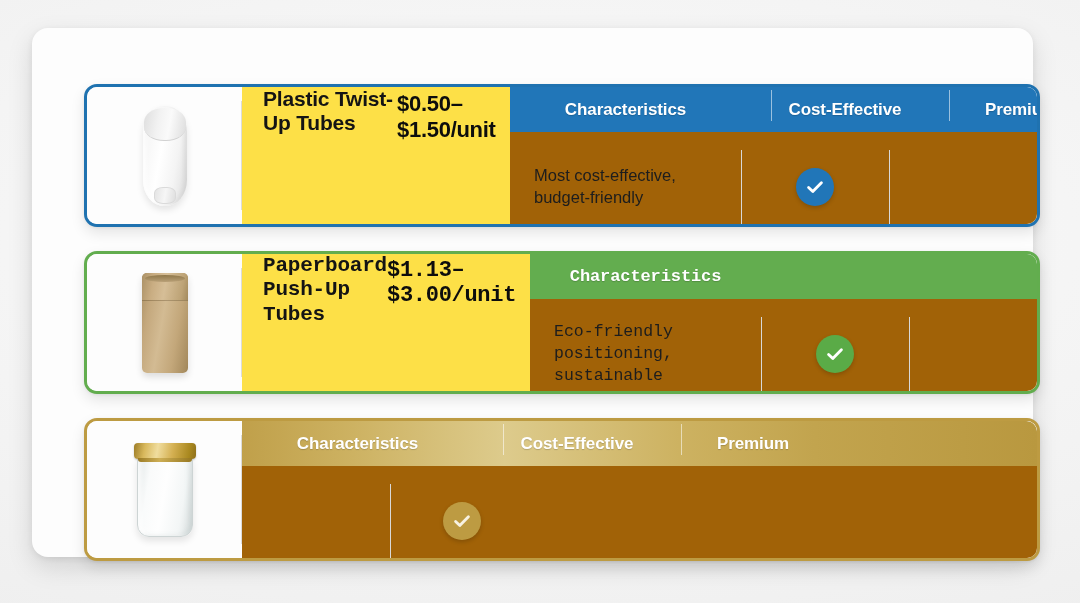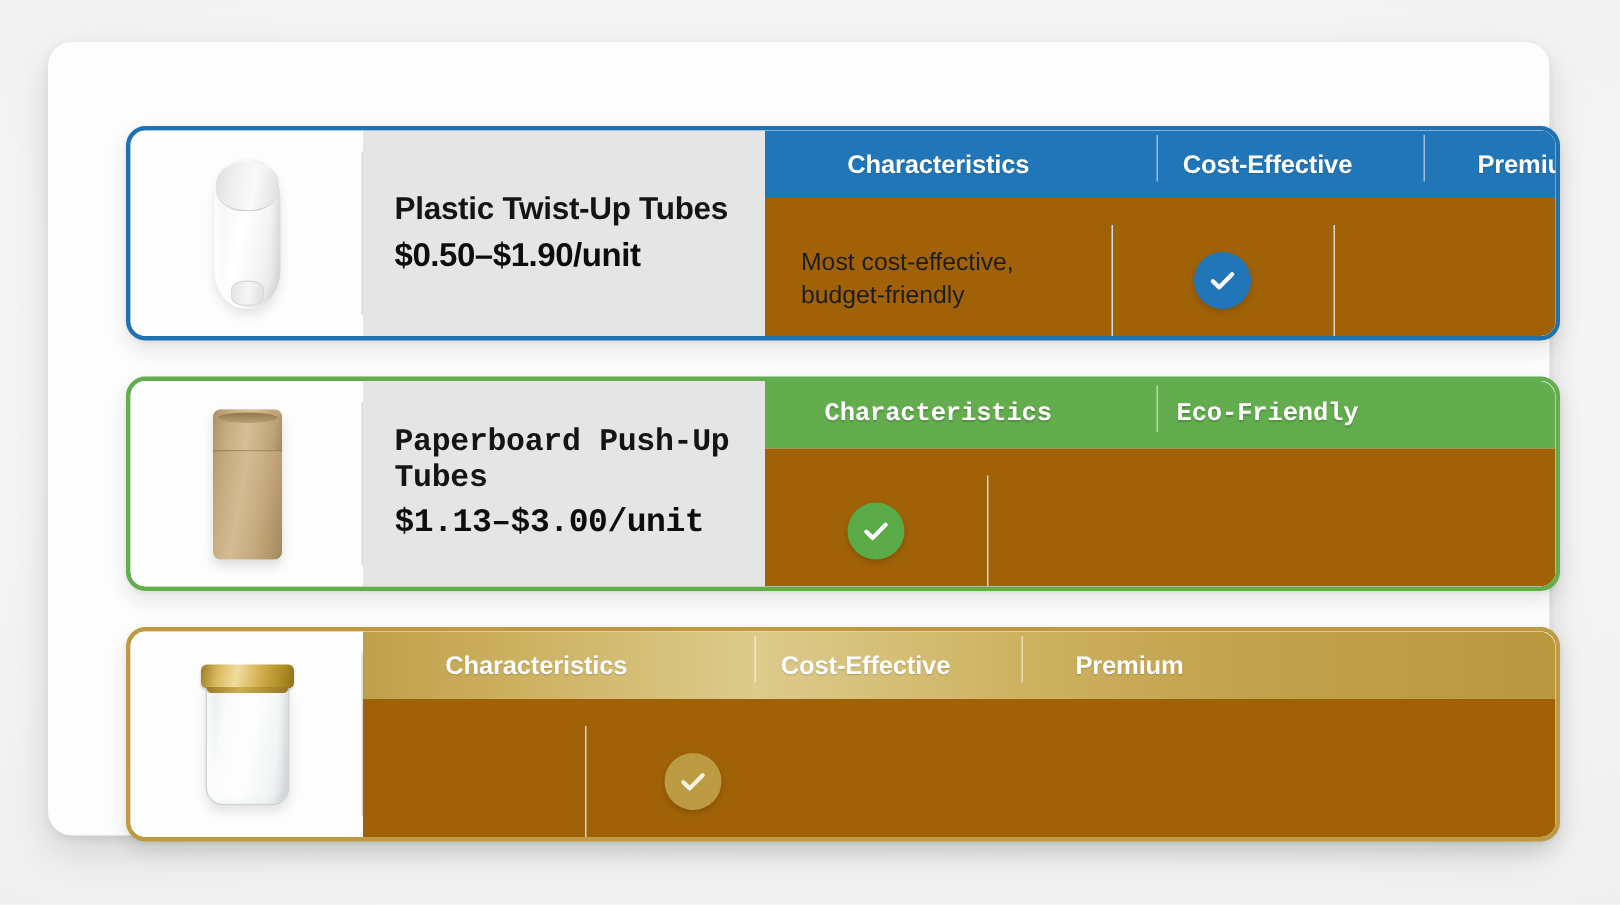--- a/index.html
+++ b/index.html
@@ -163,24 +163,24 @@
     position: absolute;
     left: 4px; right: 4px; bottom: -3px; height: 4px;
     border-radius: 0 0 3px 3px;
     background: linear-gradient(100deg, #9a7a24, #cdae55 40%, #96771f);
   }
 
   
   .name-cell {
     flex: 0 0 268px;
     display: flex;
-    flex-direction: column;
+    flex-direction: row;
     justify-content: center;
     padding: 0 14px 0 21px;
-    background: #e5e5e5;
+    background: #fde047;
   }
   .prod-name {
     font-size: 21px;
     font-weight: bold;
     color: #141414;
     line-height: 1.16;
     letter-spacing: -0.2px;
   }
   .prod-price {
     font-size: 22px;
@@ -292,21 +292,21 @@
   <div class="card row-0">
 
     <div class="img-cell">
       <div class="product">
         <div class="prod-tube"></div>
       </div>
     </div>
 
     <div class="name-cell">
       <div class="prod-name">Plastic Twist-Up Tubes</div>
-      <div class="prod-price">$0.50–$1.90/unit</div>
+      <div class="prod-price">$0.50–$1.50/unit</div>
     </div>
 
     <div class="table-cell">
       <div class="thead">
         <div class="th col-char">Characteristics</div>
         <div class="th col-a">Cost-Effective</div>
         <div class="th col-b">Premium</div>
       </div>
       <div class="tbody">
         <div class="td col-char">
@@ -335,23 +335,25 @@
     </div>
 
     <div class="name-cell">
       <div class="prod-name">Paperboard Push-Up Tubes</div>
       <div class="prod-price">$1.13–$3.00/unit</div>
     </div>
 
     <div class="table-cell">
       <div class="thead">
         <div class="th col-char">Characteristics</div>
-        <div class="th col-a">Eco-Friendly</div>
       </div>
       <div class="tbody">
+        <div class="td col-char">
+          <div class="char-text">Eco-friendly positioning, sustainable</div>
+        </div>
         <div class="td col-a">
           <div class="check green">
             <svg width="22" height="22" viewBox="0 0 24 24" aria-hidden="true">
               <path d="M5 12.6 L9.6 17 L19 7.4" fill="none" stroke="#ffffff" stroke-width="3.1" stroke-linecap="round" stroke-linejoin="round"></path>
             </svg>
           </div>
         </div>
         <div class="td col-b">
           <span class="check-empty"></span>
         </div>

